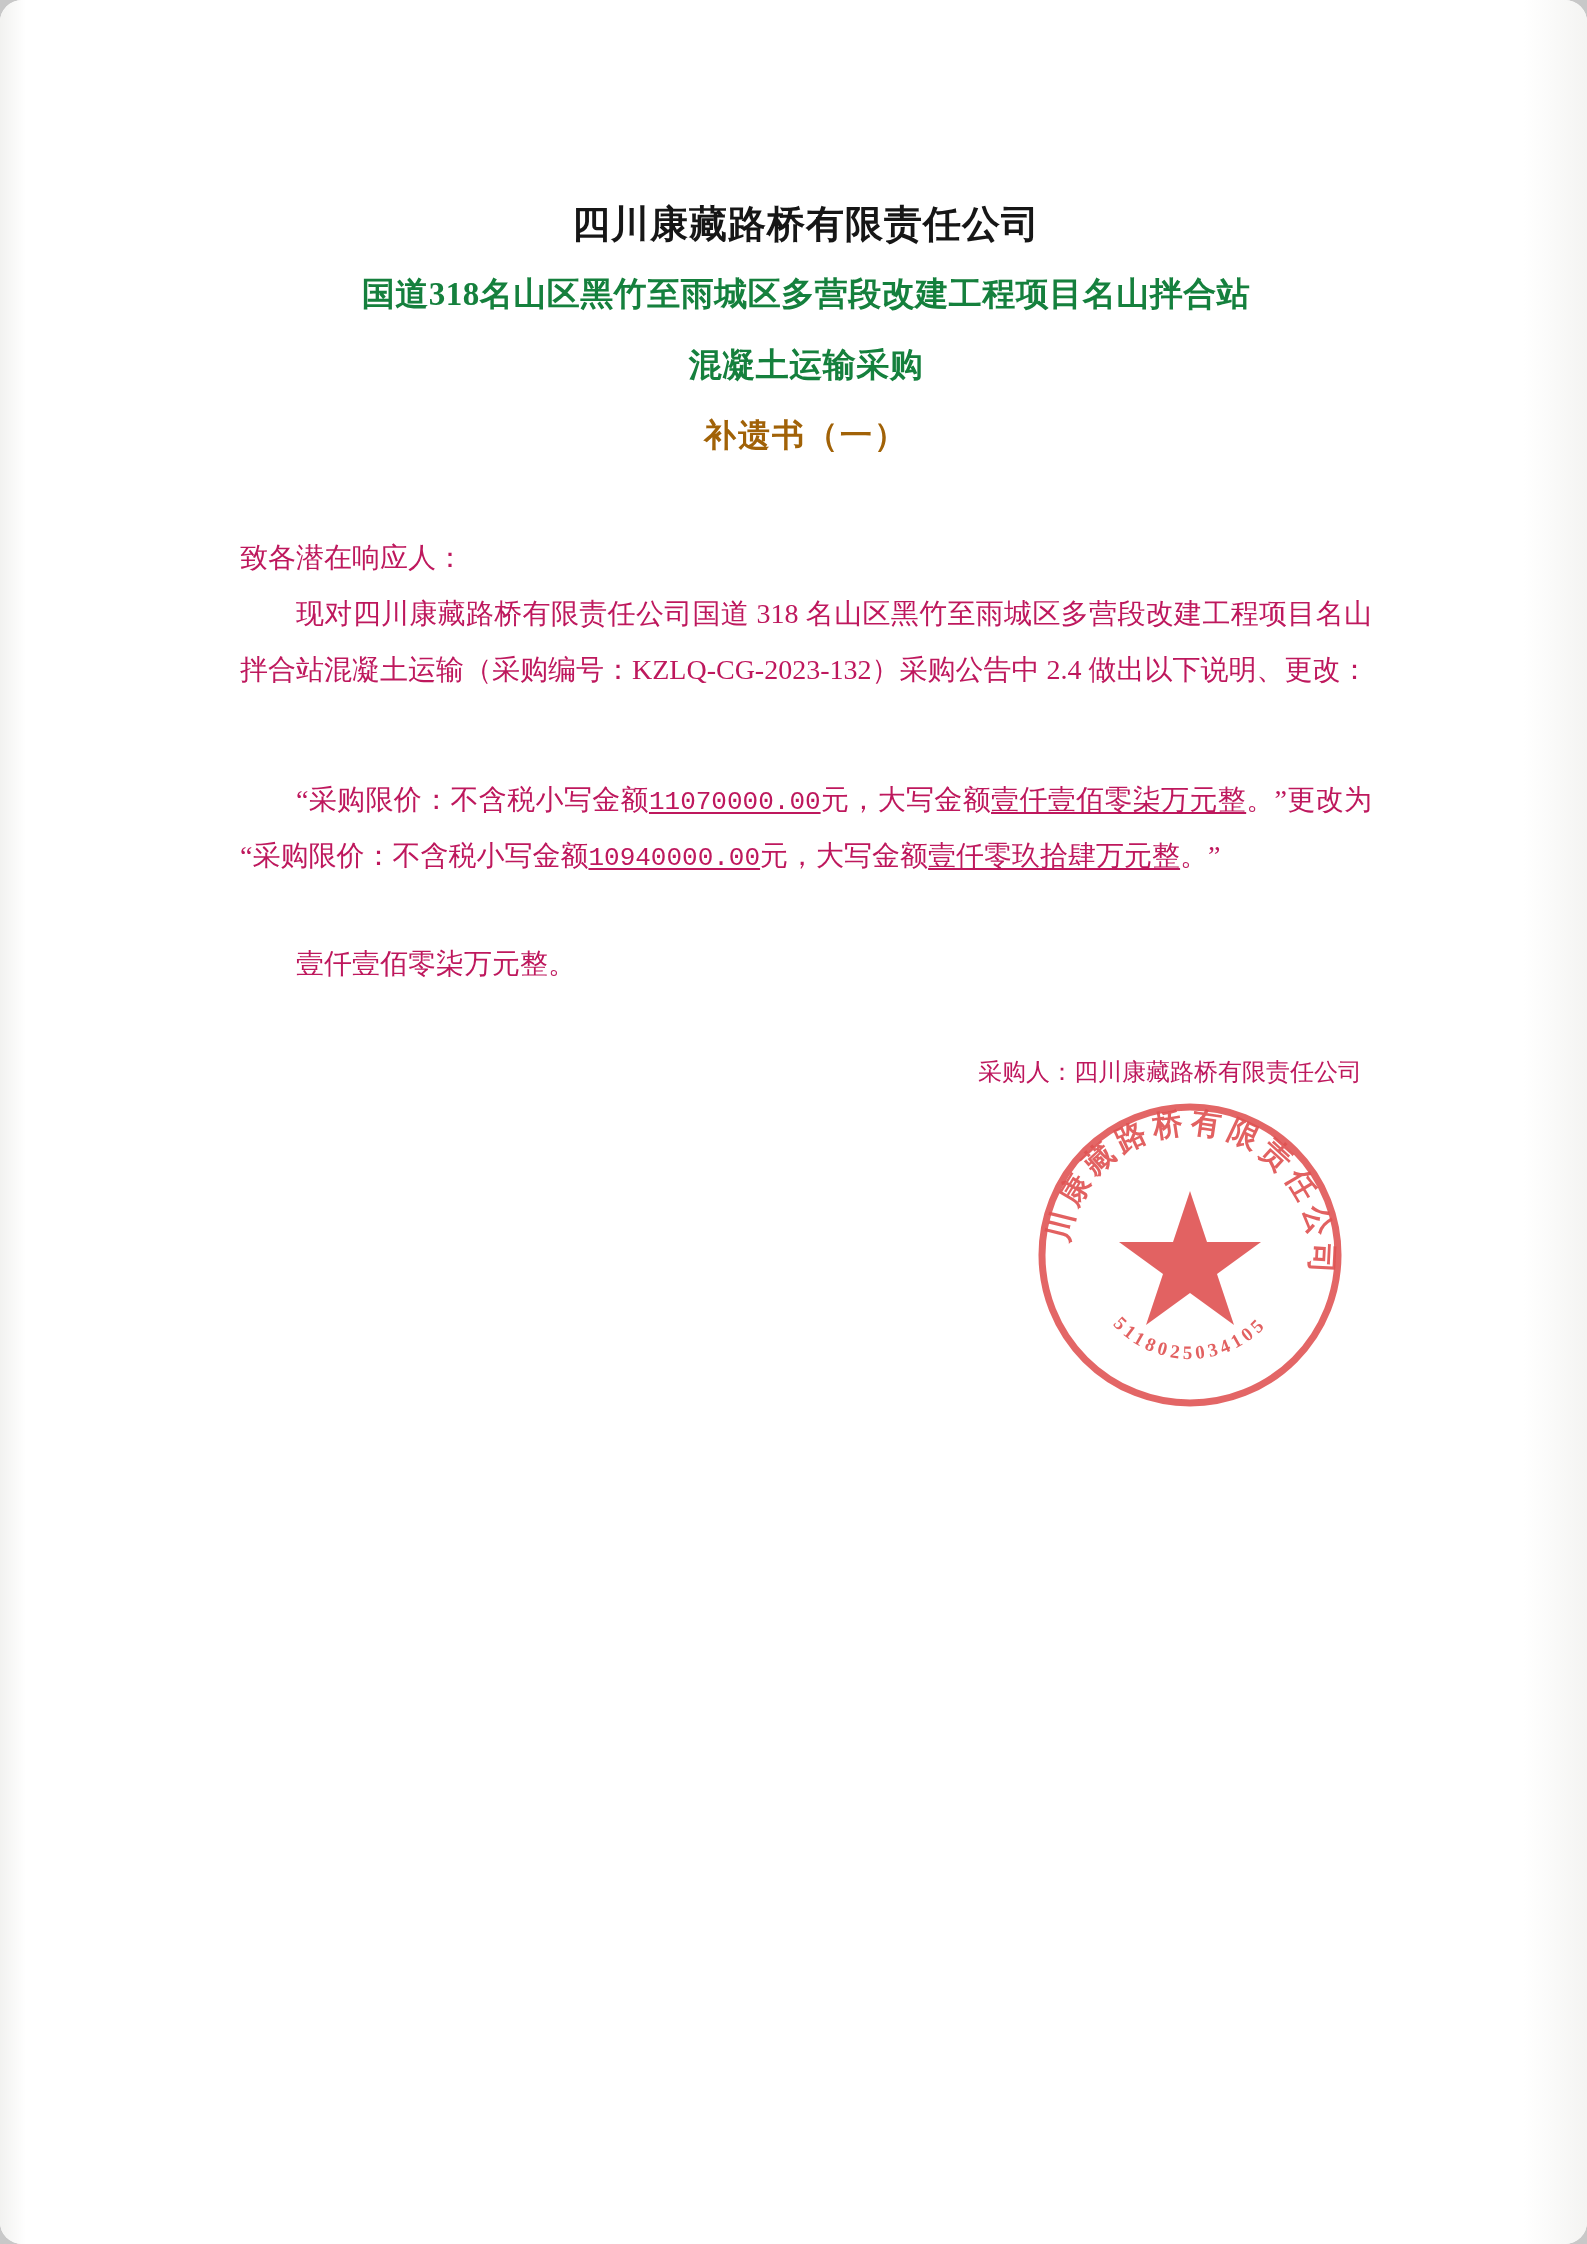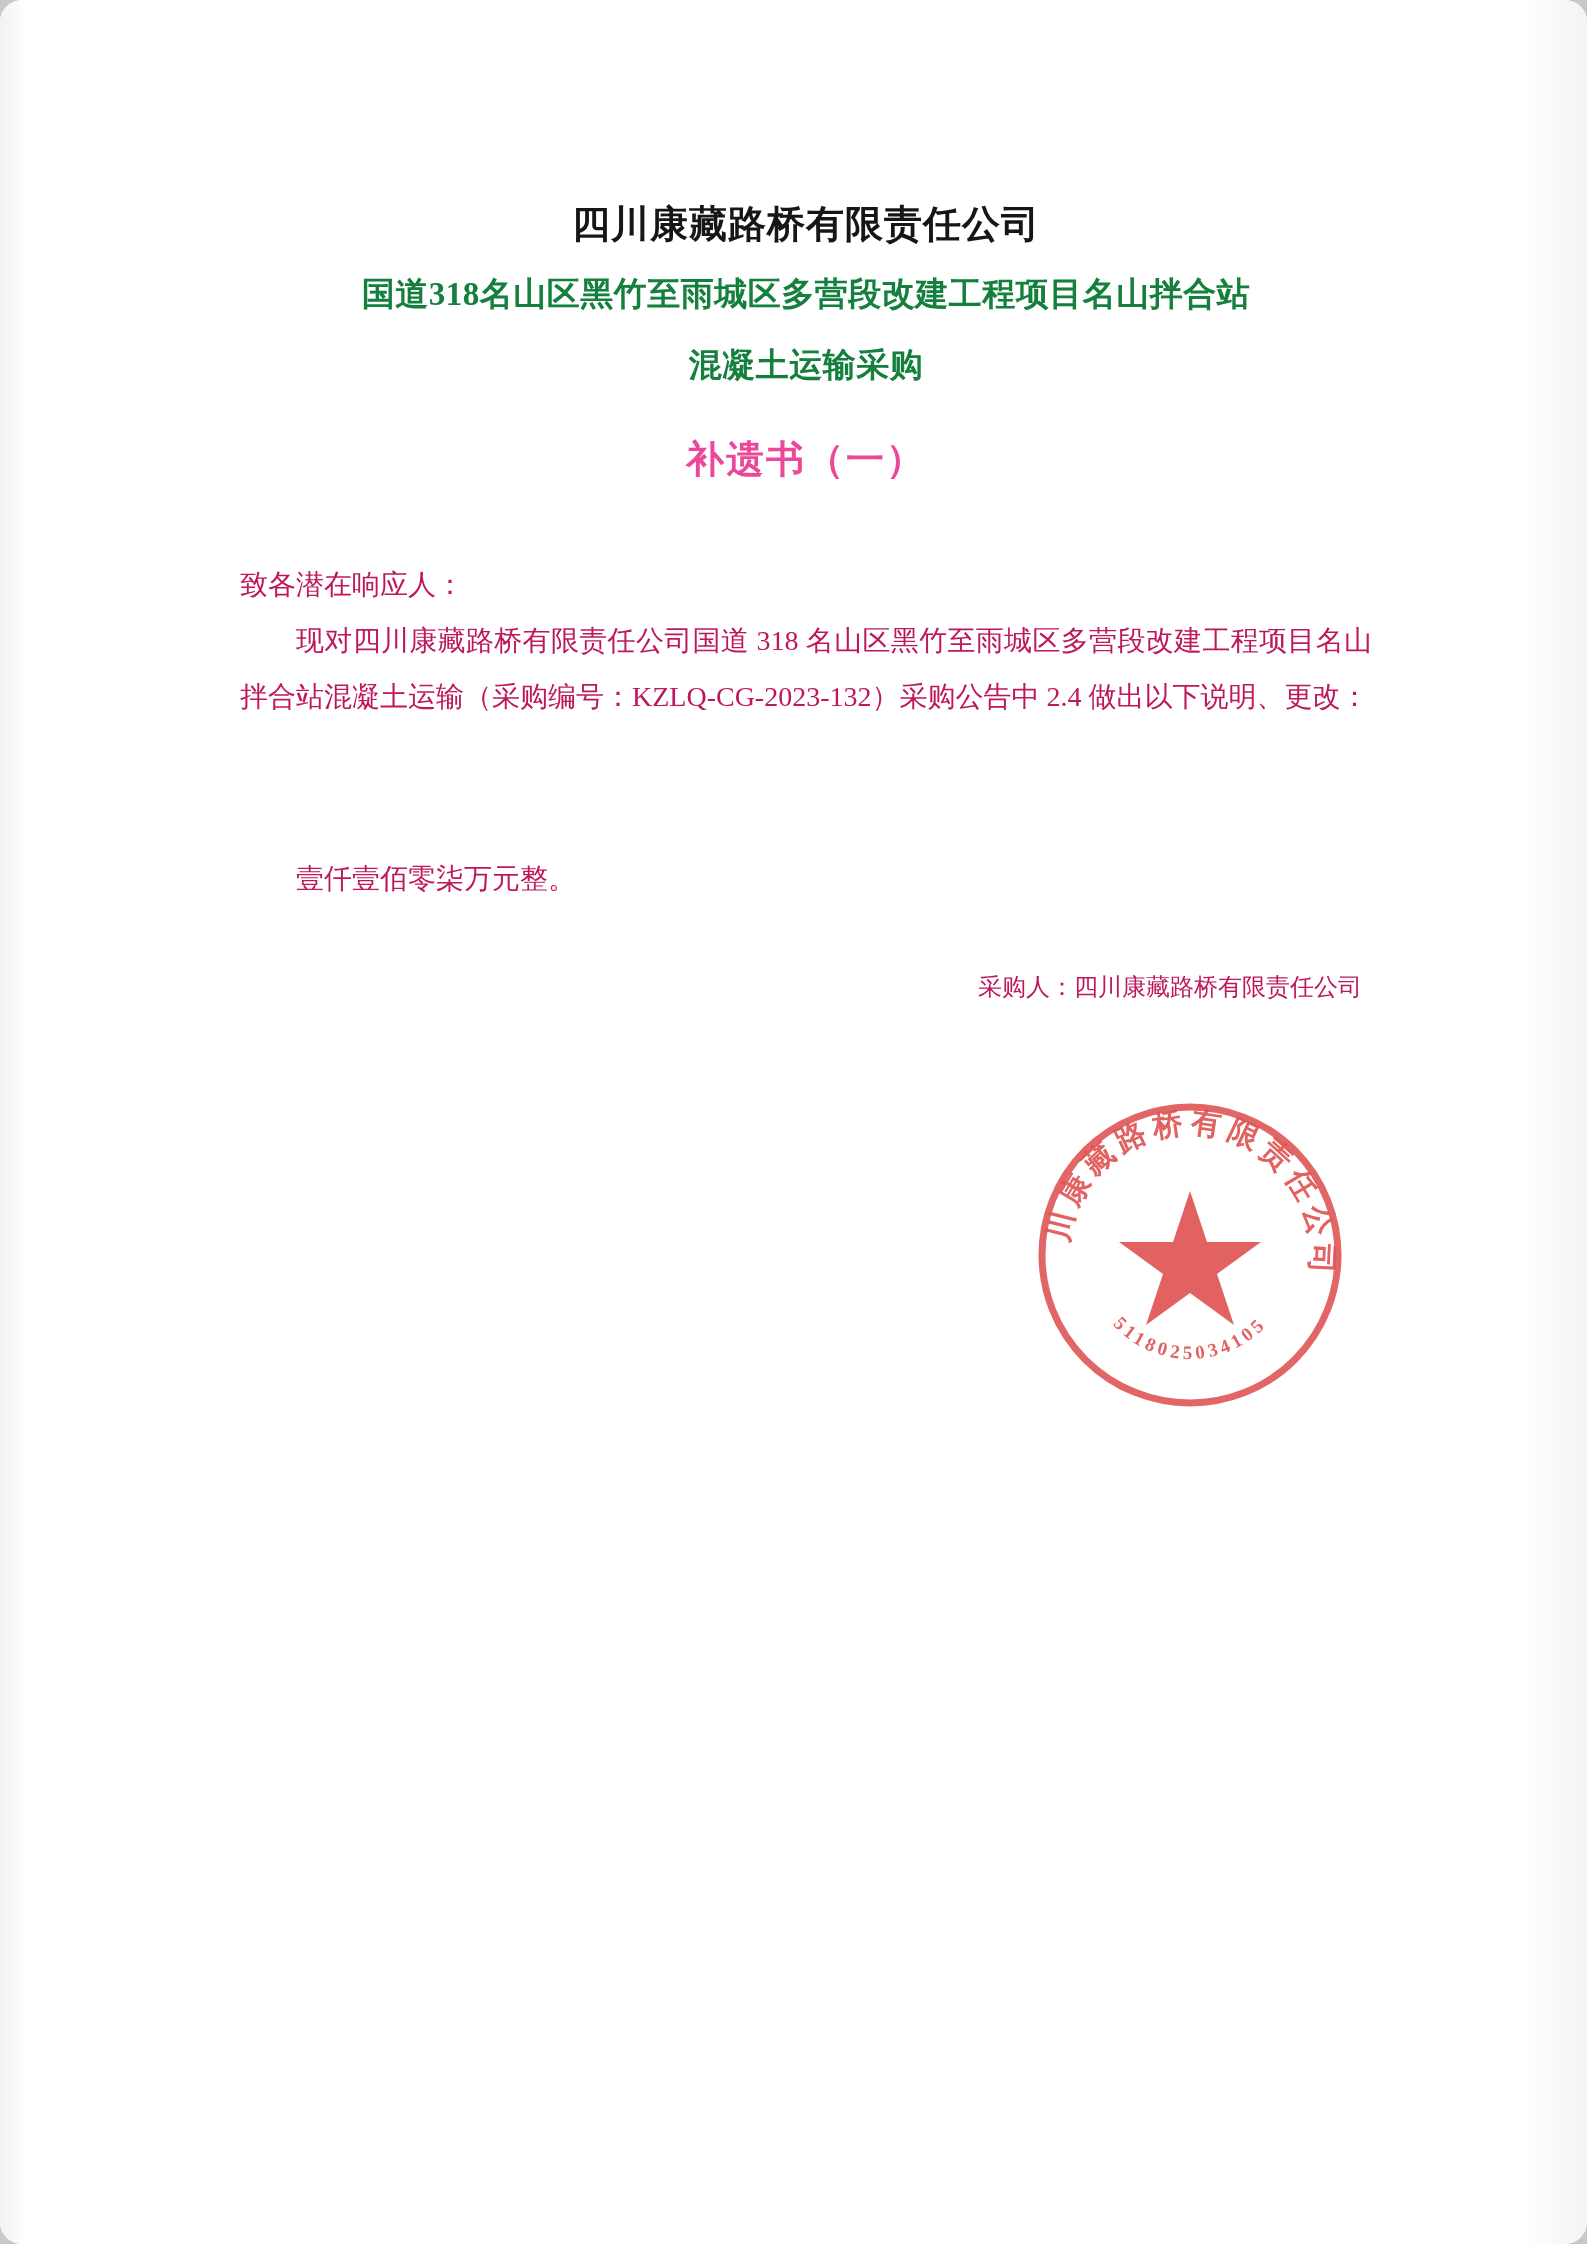--- a/index.html
+++ b/index.html
@@ -45,25 +45,25 @@
   }
   .t-project {
     font-size: 33px;
     font-weight: bold;
     line-height: 1.78;
     margin-top: 12px;
     color: #15803d;
     letter-spacing: 0.5px;
   }
   .t-doc {
-    font-size: 38px;
+    font-size: 32px;
     font-weight: bold;
-    margin-top: 40px;
+    margin-top: 20px;
     letter-spacing: 2px;
-    color: #ec4899;
+    color: #a16207;
   }
   .body-block {
     margin-top: 72px;
     font-size: 28px;
     line-height: 2.0;
     color: #be185d;
   }
   .salutation {
     text-indent: 0;
     margin-bottom: 8px;
@@ -118,20 +118,23 @@
     </div>
 
     <div class="body-block">
 
       <p class="para salutation" style="text-indent:0;">致各潜在响应人：</p>
 
       <p class="para">现对四川康藏路桥有限责任公司国道 318 名山区黑竹至雨城区多营段改建工程项目名山拌合站混凝土运输（采购编号：KZLQ-CG-2023-132）采购公告中 2.4 做出以下说明、更改：</p>
 
       <div class="gap-lg"></div>
 
+      <p class="para">
+        <span>“采购限价：不含税小写金额</span><span class="u mono">11070000.00</span><span>元，大写金额</span><span class="u">壹仟壹佰零柒万元整</span><span>。”更改为</span><span>“采购限价：不含税小写金额</span><span class="u mono">10940000.00</span><span>元，大写金额</span><span class="u">壹仟零玖拾肆万元整</span><span>。”</span>
+      </p>
 
       <div class="gap-md"></div>
 
       <p class="para">壹仟壹佰零柒万元整。</p>
 
       <div class="sign-block">
         <div class="sign-line">
           <span>采购人：</span><span>四川康藏路桥有限责任公司</span>
         </div>
       </div>

